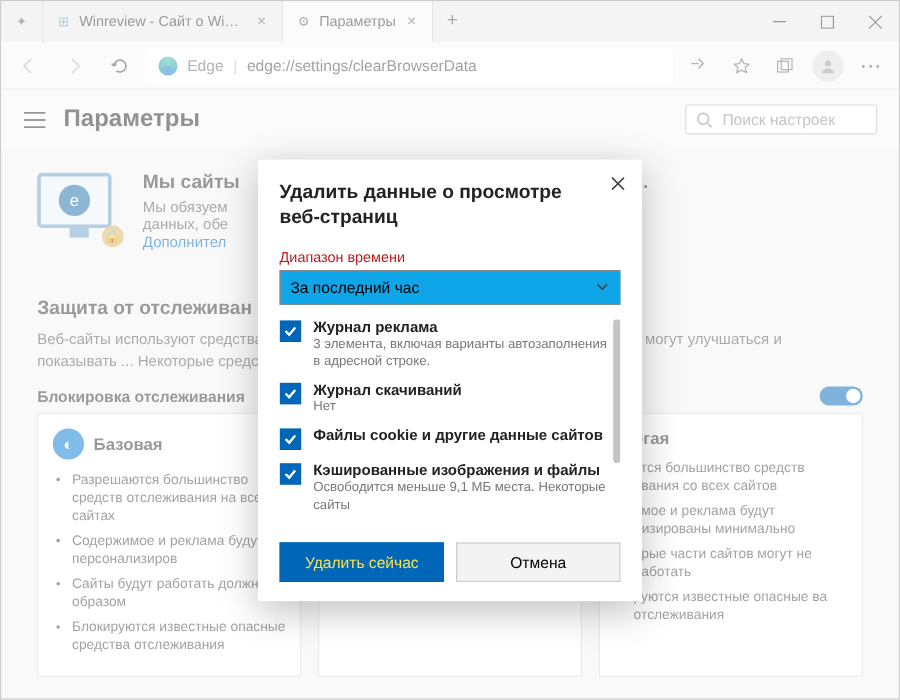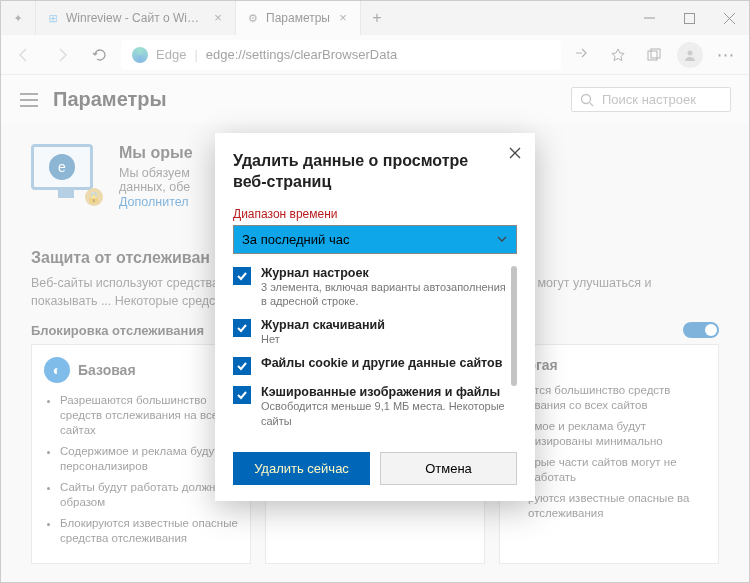--- a/index.html
+++ b/index.html
@@ -67,21 +67,21 @@
   .dialog .select { width:100%; border:1px solid #888; padding:6px 8px; font-size:13px; display:flex; justify-content:space-between; align-items:center; background:#0ea5e9; }
   .dialog .opts { margin-top: 12px; max-height: 190px; overflow:hidden; position:relative; padding-right: 10px; }
   .dialog .opt { display:flex; gap:10px; margin-bottom:10px; }
   .dialog .cb { width:18px;height:18px; background:#0067b8; display:flex;align-items:center;justify-content:center; flex-shrink:0; margin-top:1px; }
   .dialog .cb svg { width:12px;height:12px; fill:#fff; }
   .dialog .opt-t { font-size:12.5px; font-weight:600; color:#222; }
   .dialog .opt-s { font-size:11px; color:#777; line-height:1.3; }
   .dialog .scrollbar { position:absolute; right:0; top:0; width:6px; height:120px; background:#c4c4c4; border-radius:3px; }
   .dialog .btns { display:flex; gap:10px; margin-top:14px; }
   .dialog .btn { flex:1; padding: 8px 0; font-size:13px; text-align:center; border:1px solid #ccc; background:#f3f3f3; cursor:pointer; }
-  .dialog .btn.primary { background:#0067b8; color:#fef9c3; border-color:#0067b8; }
+  .dialog .btn.primary { background:#0067b8; color:#fde047; border-color:#0067b8; }
 
   svg { display:block; }
 </style>
 </head>
 <body>
 
 <div class="titlebar">
   <div class="tab" style="max-width:38px;padding:0 10px;">
     <span class="favicon">✦</span>
   </div>
@@ -184,21 +184,21 @@
 <div class="content">
   <div class="hero">
     <div class="heroicon">
       <div class="screen">
           <div class="ecircle">e</div>
         </div>
       <div class="stand"></div>
       <div class="lock">🔒</div>
     </div>
     <div class="herotext">
-      <h2><span>Мы орые</span><span style="display:inline-block;width:300px;"></span><span>ость.</span></h2>
+      <h2><span>Мы сайты</span><span style="display:inline-block;width:300px;"></span><span>ость.</span></h2>
       <p><span>Мы обязуем</span></p>
       <p><span>данных, обе</span></p>
       <span class="hlink">Дополнител</span>
       <span style="display:inline-block;width:280px;"></span>
       <span class="hlink">льности</span>
     </div>
   </div>
 
   <div class="section-t">Защита от отслеживан</div>
   <div class="section-p">Веб-сайты используют средства отслеживания ... мощью этой информации веб-сайты могут улучшаться и показывать ... Некоторые средства отслеживания собирают и отправ</div>
@@ -262,21 +262,21 @@
   </div>
 
   <div class="opts">
     <div class="opt">
       <span class="cb">
           <svg viewBox="0 0 12 12">
             <path d="M2 6l3 3 5-6" fill="none" stroke="#fff" stroke-width="2"></path>
           </svg>
         </span>
       <div>
-        <div class="opt-t">Журнал настроек</div>
+        <div class="opt-t">Журнал реклама</div>
         <div class="opt-s">3 элемента, включая варианты автозаполнения в адресной строке.</div>
       </div>
     </div>
     <div class="opt">
       <span class="cb">
           <svg viewBox="0 0 12 12">
             <path d="M2 6l3 3 5-6" fill="none" stroke="#fff" stroke-width="2"></path>
           </svg>
         </span>
       <div>

